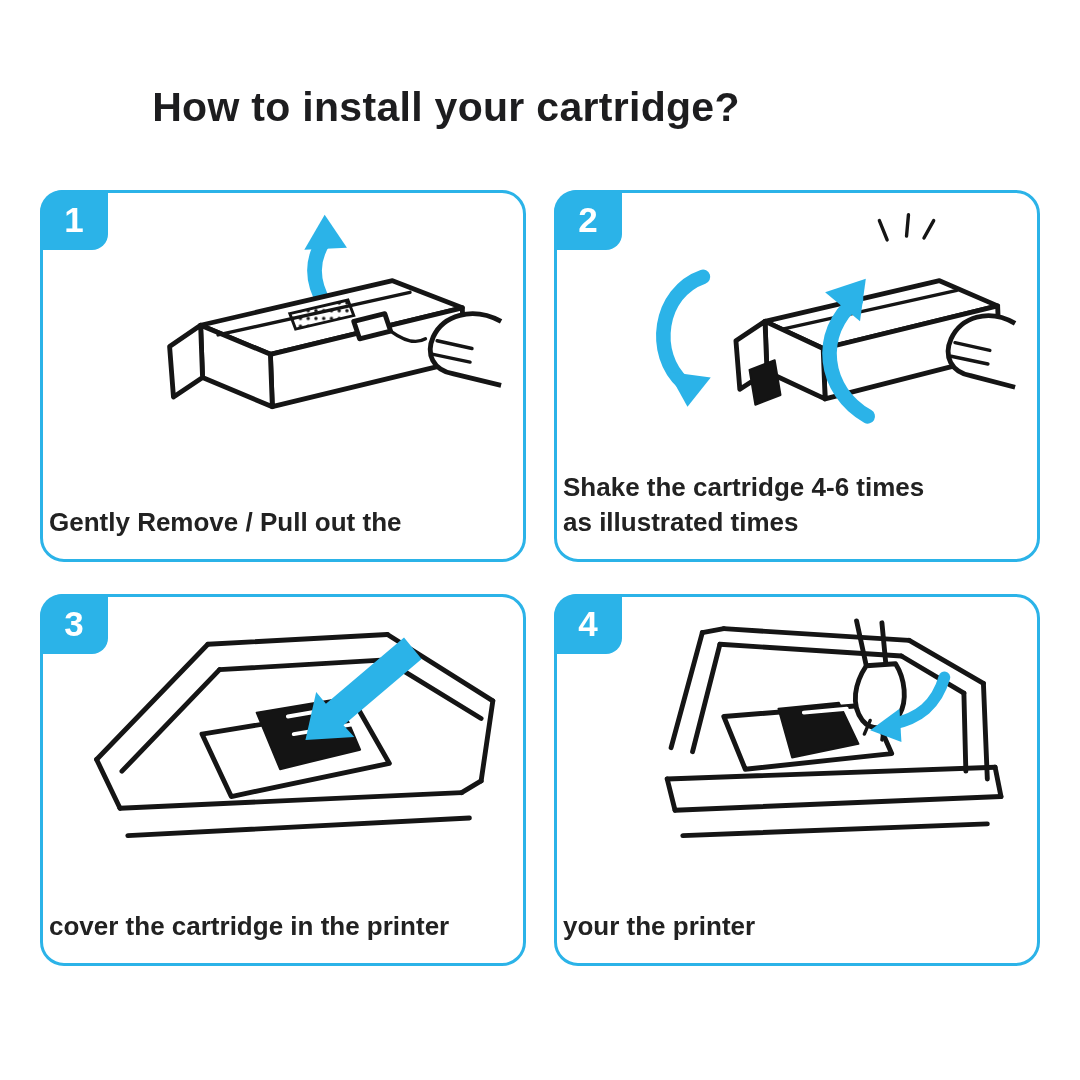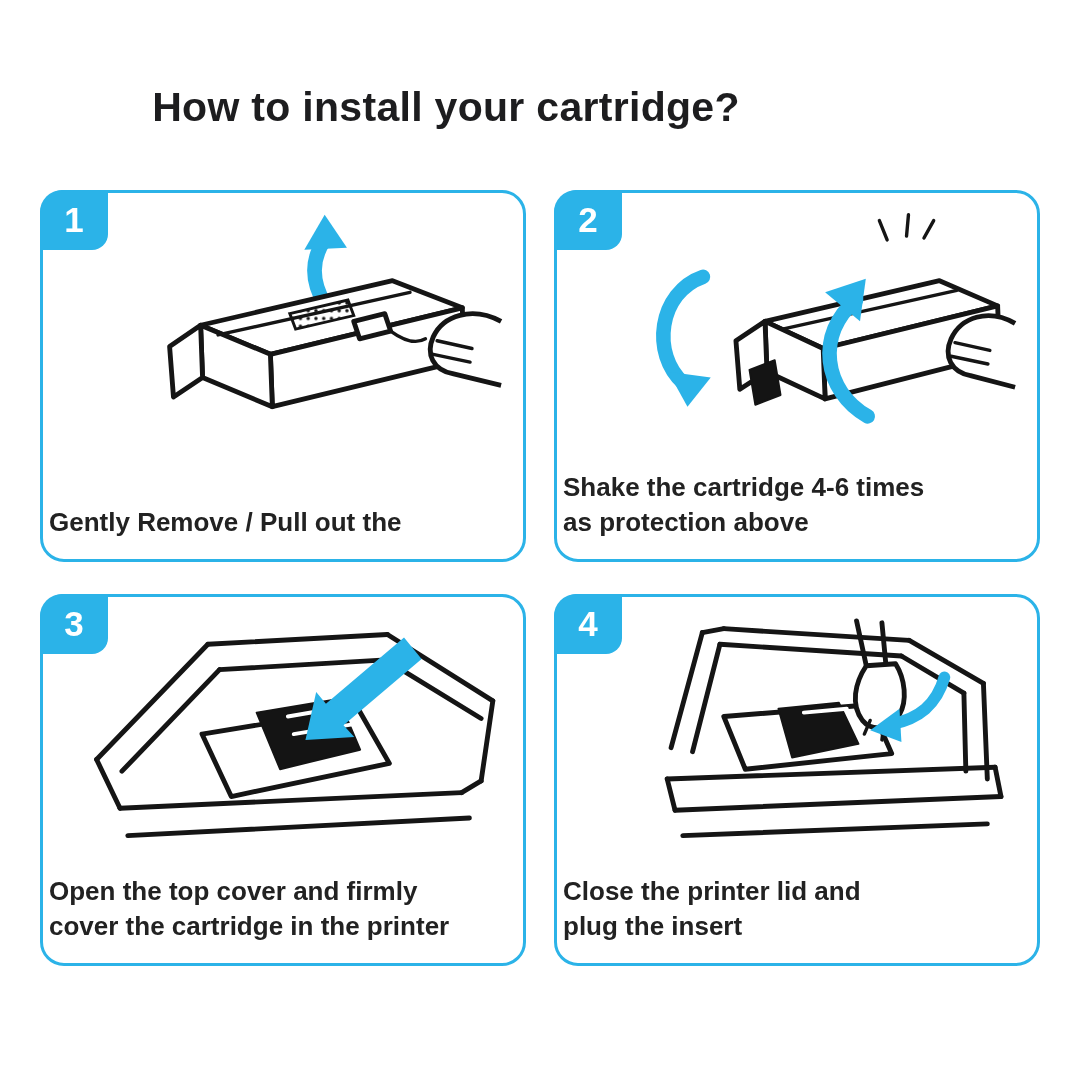--- a/index.html
+++ b/index.html
@@ -124,21 +124,21 @@
           </g>
           <g>
             <path class="face" d="M450,120 C422,104 394,114 384,136 C376,154 384,170 404,174 L450,186"></path>
             <path class="thin" d="M388,140 l36,8"></path>
             <path class="thin" d="M384,154 l38,8"></path>
           </g>
         </svg>
       </div>
       <div class="caption">
         <div>Shake the cartridge 4-6 times</div>
-        <div>as protection above</div>
+        <div>as illustrated times</div>
       </div>
     </div>
 
     <div class="panel">
       <div class="badge">3</div>
       <div class="illustration">
         <svg class="art" viewBox="0 0 450 250" width="440" height="244">
           <g>
             <path class="ln" d="M34,148 L148,30"></path>
             <path class="ln" d="M148,30 L332,20"></path>
@@ -157,21 +157,20 @@
             <polygon class="dark" points="198,100 282,86 304,138 222,158"></polygon>
             <path class="wline" d="M230,104 L288,94"></path>
             <path class="wline" d="M236,122 L296,112"></path>
           </g>
           <g>
             <polygon class="cyan-fill" points="248,128 298,125 287,113 367,45 349,23 269,91 259,79"></polygon>
           </g>
         </svg>
       </div>
       <div class="caption">
-        <div>Open the top cover and firmly</div>
         <div>cover the cartridge in the printer</div>
       </div>
     </div>
 
     <div class="panel">
       <div class="badge">4</div>
       <div class="illustration">
         <svg class="art" viewBox="0 0 450 250" width="440" height="244">
           <g>
             <path class="ln" d="M96,136 L128,18"></path>
@@ -201,19 +200,18 @@
             <path class="thin" d="M300,108 l-6,14"></path>
             <path class="thin" d="M314,112 l-2,16"></path>
           </g>
           <g>
             <path class="cyan-stroke-sm" d="M376,64 C368,92 350,106 322,112"></path>
             <polygon class="cyan-fill" points="300,118 330,96 332,130"></polygon>
           </g>
         </svg>
       </div>
       <div class="caption">
-        <div>Close the printer lid and</div>
-        <div>plug the insert</div>
+        <div>your the printer</div>
       </div>
     </div>
 
   </div>
 </div>
 
 </body></html>

